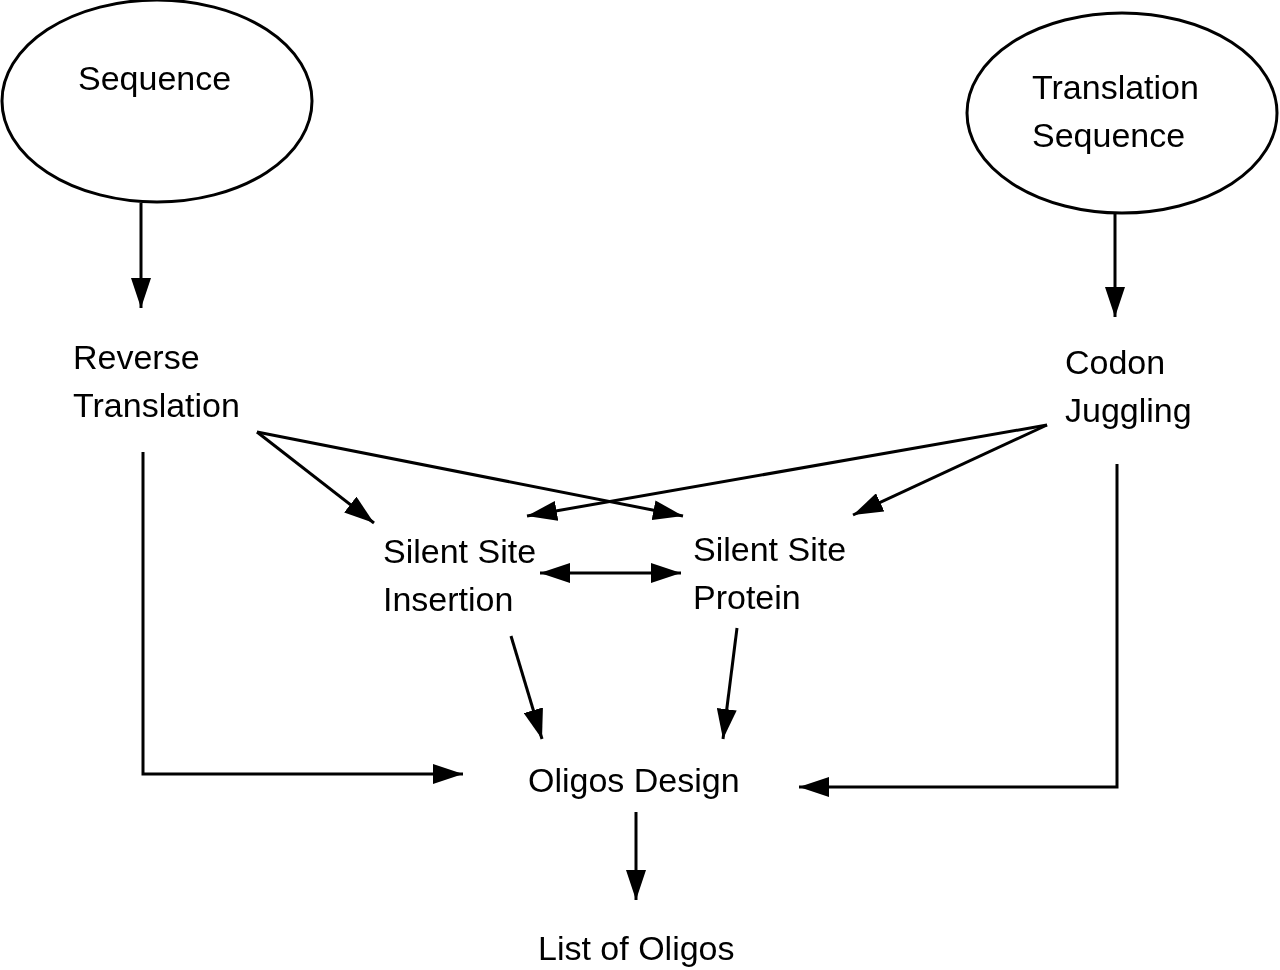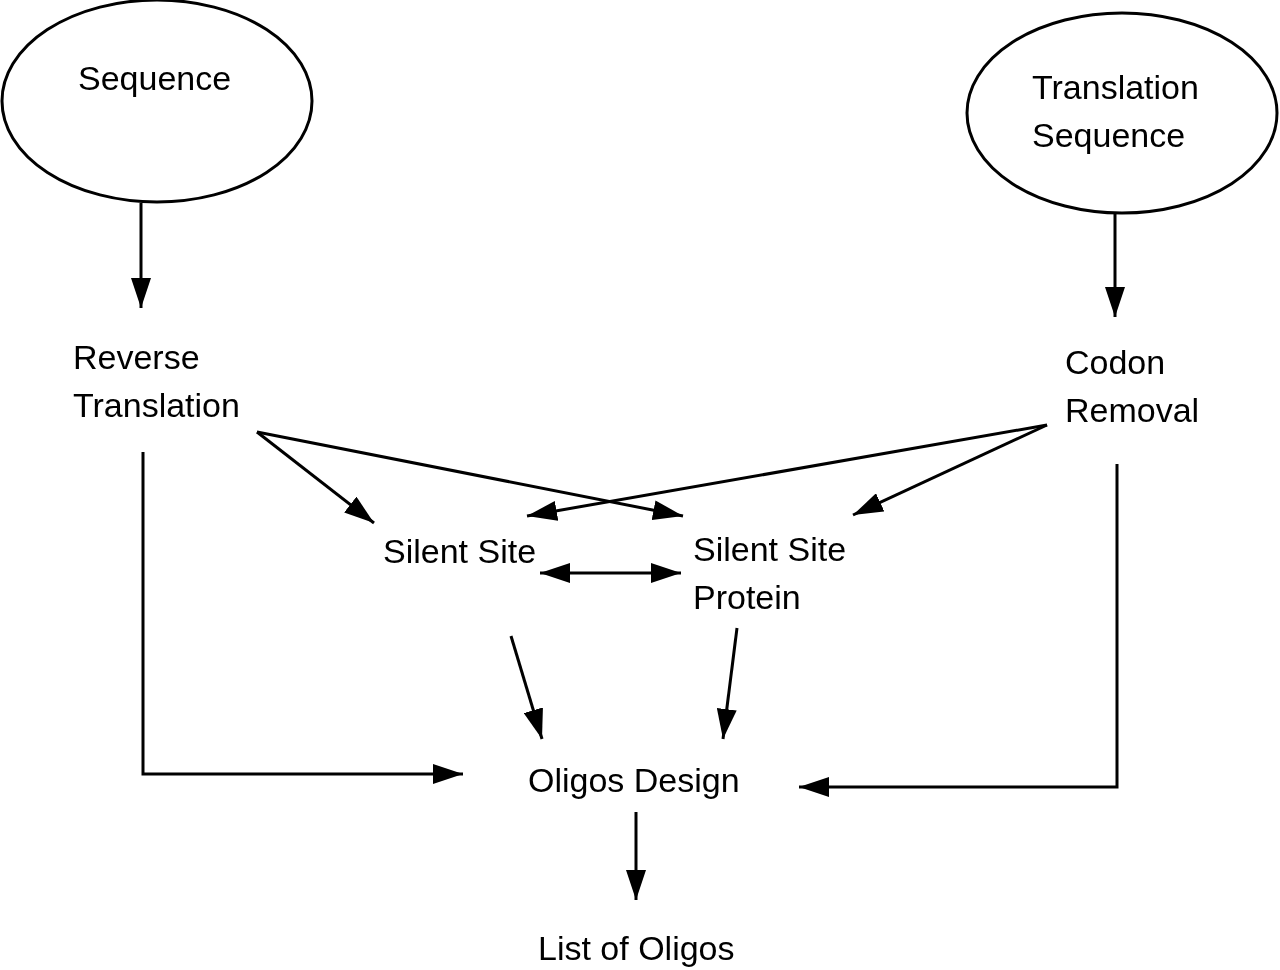--- a/index.html
+++ b/index.html
@@ -52,25 +52,26 @@
   <span>Sequence</span>
 </div>
 
 <div class="lbl" style="left:73px; top:333px;">
   <span>Reverse</span>
   <span>Translation</span>
 </div>
 
 <div class="lbl" style="left:1065px; top:338px;">
   <span>Codon</span>
-  <span>Removal</span>
+  <span>Juggling</span>
 </div>
 
 <div class="lbl" style="left:383px; top:527px;">
   <span>Silent Site</span>
+  <span>Insertion</span>
 </div>
 
 <div class="lbl" style="left:693px; top:525px;">
   <span>Silent Site</span>
   <span>Protein</span>
 </div>
 
 <div class="lbl" style="left:528px; top:756px;">
   <span>Oligos Design</span>
 </div>

